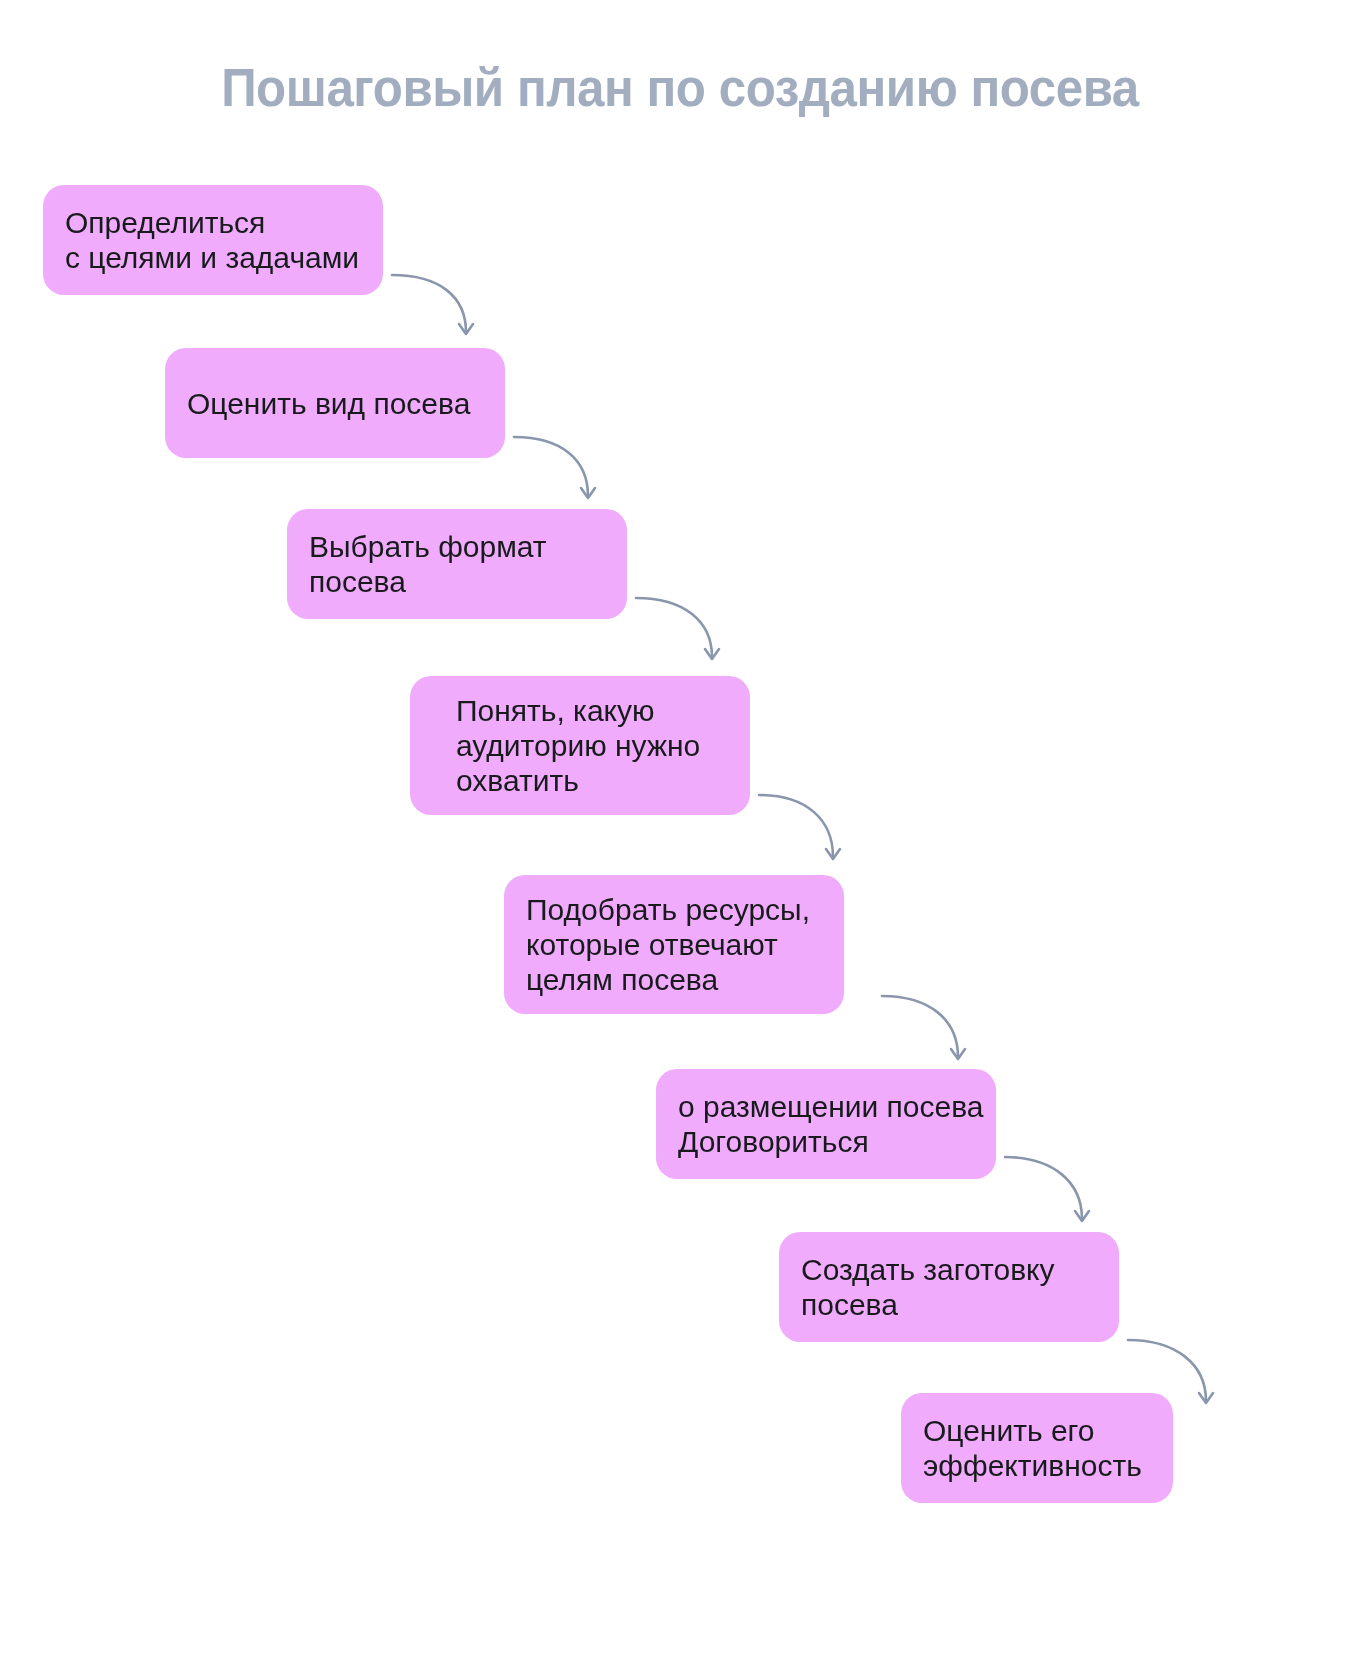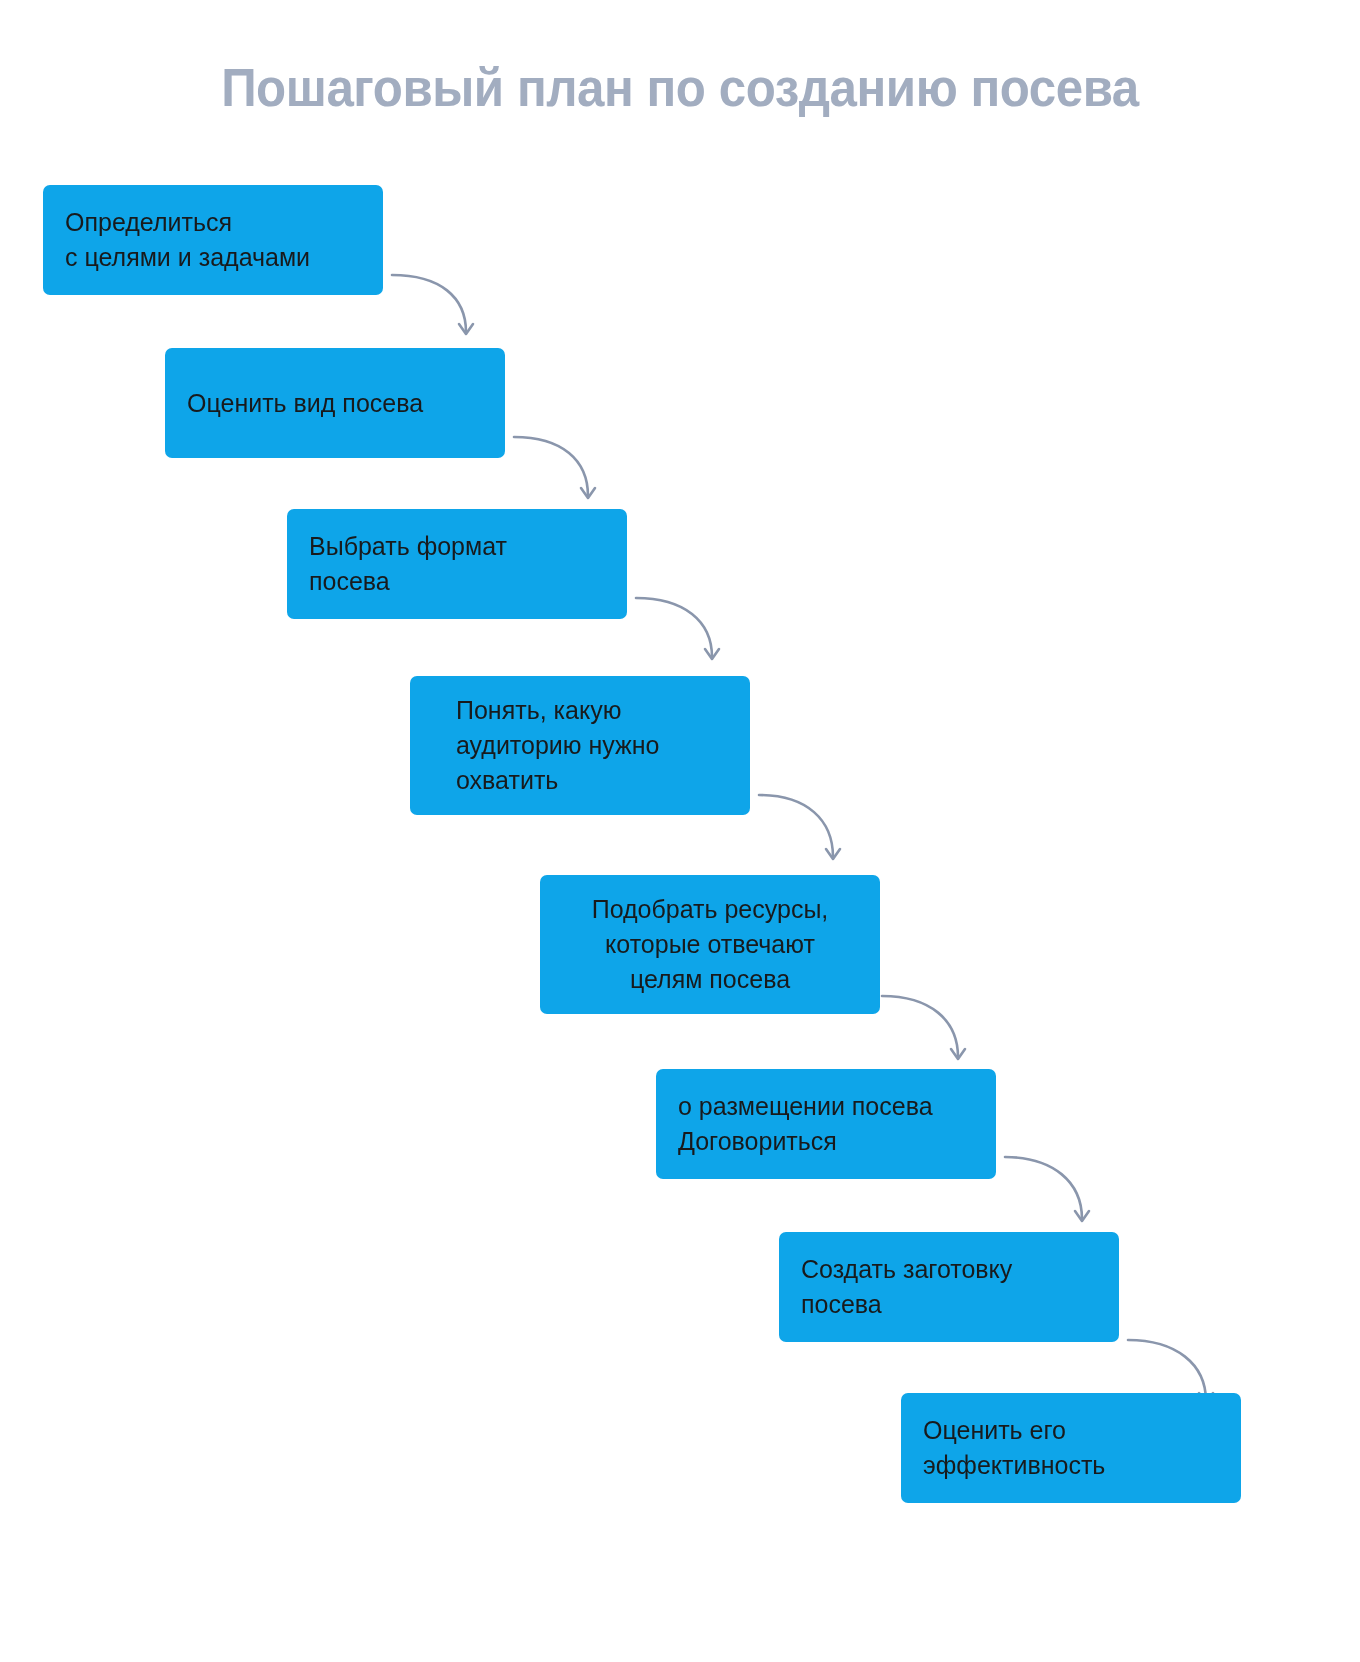--- a/index.html
+++ b/index.html
@@ -32,28 +32,28 @@
     line-height: 60px;
     letter-spacing: -0.5px;
     color: #a2adc0;
     transform: scaleX(0.93);
     transform-origin: center top;
     white-space: nowrap;
   }
   .node {
     position: absolute;
     box-sizing: border-box;
-    background: #0ea5e9;
-    border-radius: 7px;
+    background: #f0abfc;
+    border-radius: 21px;
     padding: 0 22px;
     display: flex;
     flex-direction: column;
     justify-content: center;
     color: #181a1c;
-    font-size: 25px;
+    font-size: 30px;
     line-height: 35px;
   }
   .node .line {
     white-space: pre;
   }
   #arrows {
     position: absolute;
     left: 0;
     top: 0;
     width: 1360px;
@@ -125,34 +125,34 @@
     <span class="line">Выбрать формат</span>
     <span class="line">посева</span>
   </div>
 
   <div class="node" style="left:410px; top:676px; width:340px; height:139px;padding-left:46px;">
     <span class="line">Понять, какую</span>
     <span class="line">аудиторию нужно</span>
     <span class="line">охватить</span>
   </div>
 
-  <div class="node" style="left:540px; top:875px; width:340px; height:139px;align-items:center;">
+  <div class="node" style="left:504px; top:875px; width:340px; height:139px;">
     <span class="line">Подобрать ресурсы,</span>
     <span class="line">которые отвечают</span>
     <span class="line">целям посева</span>
   </div>
 
   <div class="node" style="left:656px; top:1069px; width:340px; height:110px;">
     <span class="line">о размещении посева</span>
     <span class="line">Договориться</span>
   </div>
 
   <div class="node" style="left:779px; top:1232px; width:340px; height:110px;">
     <span class="line">Создать заготовку</span>
     <span class="line">посева</span>
   </div>
 
-  <div class="node" style="left:901px; top:1393px; width:340px; height:110px;">
+  <div class="node" style="left:901px; top:1393px; width:272px; height:110px;">
     <span class="line">Оценить его</span>
     <span class="line">эффективность</span>
   </div>
 
 </div>
 
 </body></html>

